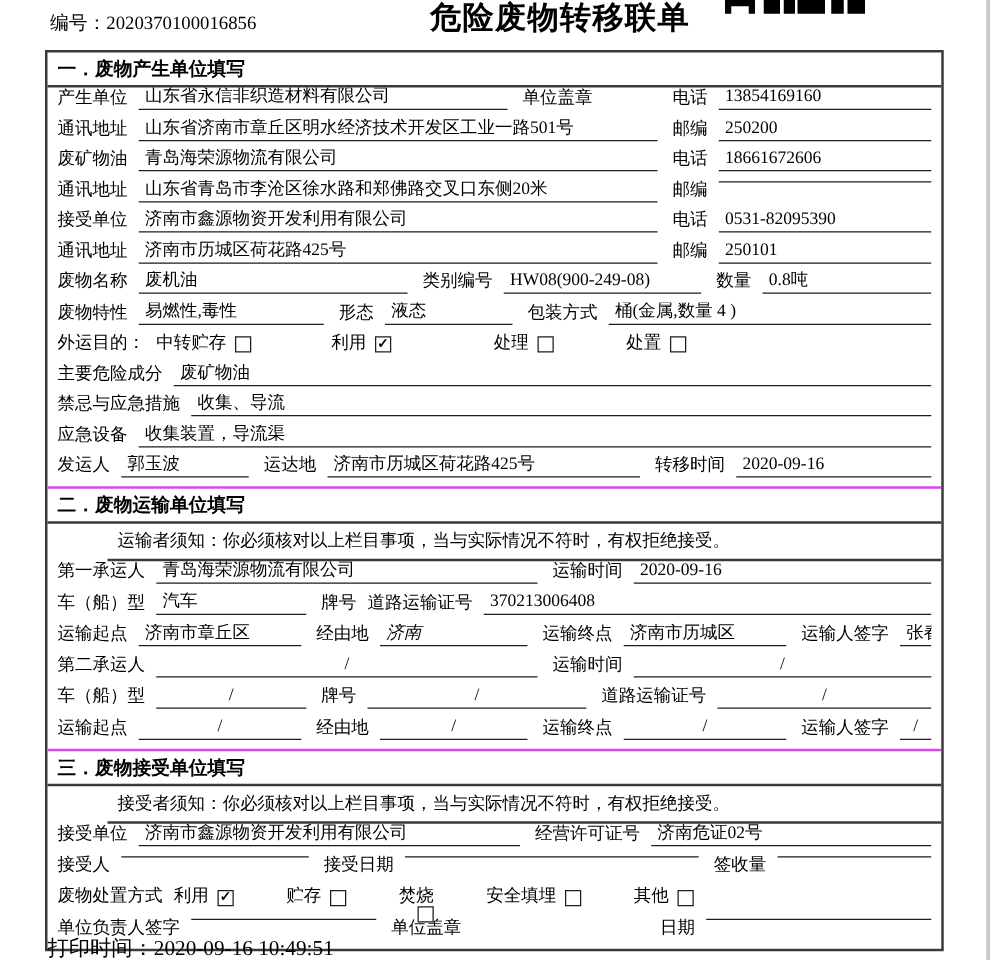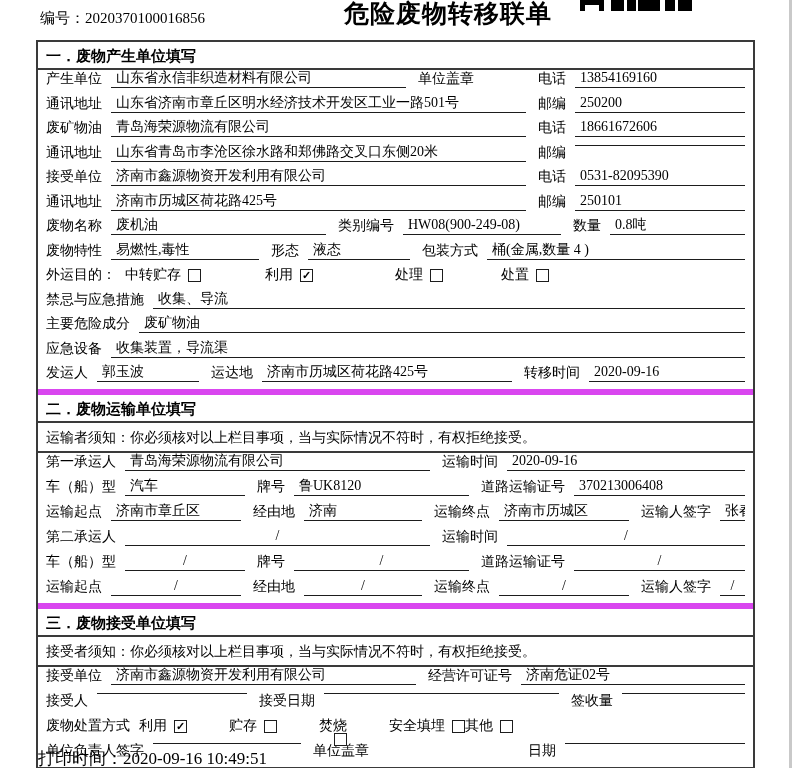--- a/index.html
+++ b/index.html
@@ -23,27 +23,27 @@
   .qr{position:absolute;left:580px;top:0;height:11px;width:122px;display:flex;align-items:flex-start;overflow:hidden;}
   .qr .b{background:#000;height:22px;}
   .qr .o{border:5px solid #000;background:#fff;width:14px;height:22px;box-sizing:content-box;}
   .qr .g{background:transparent;height:22px;}
 
   
   .ft{
     position:absolute;left:36px;top:40px;width:719px;box-sizing:border-box;
     border:2px solid #3a3a3a;background:#fff;
   }
-  .sec + .sec{border-top:6px solid #d946ef;}
+  .sec + .sec{border-top:2px solid #d946ef;}
   .sec-title{
     font-family:"Liberation Sans","DejaVu Sans",sans-serif;
     font-weight:bold;font-size:15px;padding:4px 8px 3px 8px;
     border-bottom:2px solid #3a3a3a;line-height:19px;
   }
-  .notice{padding:5px 8px 4px 8px;border-bottom:2px solid #3a3a3a;line-height:19px;}
+  .notice{padding:5px 8px 4px 8px;border-bottom:2px solid #3a3a3a;line-height:19px;margin-left:48px;}
   .row{display:flex;align-items:flex-start;height:24.5px;padding:0 8px 3px 8px;box-sizing:border-box;}
   .sec2 .row,.sec3 .row{height:25px;}
   .lbl{white-space:nowrap;margin-right:9px;flex:none;line-height:17px;}
   .field{
     border-bottom:1px solid #1d1d1d;margin-right:12px;padding:0 5px 1px 5px;
     white-space:nowrap;overflow:hidden;line-height:16px;flex:none;box-sizing:border-box;
   }
   .field.flex{flex:1 1 auto;}
   .field:last-child{margin-right:0;}
   .field.ctr{text-align:center;}
@@ -152,26 +152,26 @@
           <span class="cb" style="margin-right: 58px;">
             <span class="cb-lbl">处理</span>
             <span class="cb-box"></span>
           </span>
           <span class="cb">
             <span class="cb-lbl">处置</span>
             <span class="cb-box"></span>
           </span>
         </div>
         <div class="row">
+          <span class="lbl">主要危险成分</span>
+          <span class="field flex">废矿物油</span>
+        </div>
+        <div class="row">
           <span class="lbl">禁忌与应急措施</span>
           <span class="field flex">收集、导流</span>
-        </div>
-        <div class="row">
-          <span class="lbl">主要危险成分</span>
-          <span class="field flex">废矿物油</span>
         </div>
         <div class="row">
           <span class="lbl">应急设备</span>
           <span class="field flex">收集装置，导流渠</span>
         </div>
         <div class="row">
           <span class="lbl">发运人</span>
           <span class="field" style="width: 102px;">郭玉波</span>
           <span class="lbl">运达地</span>
           <span class="field" style="width: 250px;">济南市历城区荷花路425号</span>
@@ -185,29 +185,28 @@
         <div class="row">
           <span class="lbl">第一承运人</span>
           <span class="field" style="width: 305px;">青岛海荣源物流有限公司</span>
           <span class="lbl">运输时间</span>
           <span class="field flex">2020-09-16</span>
         </div>
         <div class="row">
           <span class="lbl">车（船）型</span>
           <span class="field" style="width: 120px;">汽车</span>
           <span class="lbl">牌号</span>
-          <span class="field" style="width: 175px;">鲁UK8120</span>
           <span class="lbl">道路运输证号</span>
           <span class="field flex">370213006408</span>
         </div>
         <div class="row">
           <span class="lbl">运输起点</span>
           <span class="field" style="width: 130px;">济南市章丘区</span>
           <span class="lbl">经由地</span>
-          <span class="field" style="width: 118px;">济南</span>
+          <span class="field" style="width: 118px; font-style: italic;">济南</span>
           <span class="lbl">运输终点</span>
           <span class="field" style="width: 130px;">济南市历城区</span>
           <span class="lbl">运输人签字</span>
           <span class="field flex">张春雷</span>
         </div>
         <div class="row">
           <span class="lbl">第二承运人</span>
           <span class="field ctr" style="width: 305px;">/</span>
           <span class="lbl">运输时间</span>
           <span class="field flex ctr">/</span>
@@ -255,21 +254,21 @@
             <span class="cb-box">✓</span>
           </span>
           <span class="cb" style="margin-right: 42px;">
             <span class="cb-lbl">贮存</span>
             <span class="cb-box"></span>
           </span>
           <span class="cb" style="margin-right: 42px; flex-direction: column;">
             <span class="cb-lbl">焚烧</span>
             <span class="cb-box"></span>
           </span>
-          <span class="cb" style="">
+          <span class="cb" style="margin-right: 42px;">
             <span class="cb-lbl">安全填埋</span>
             <span class="cb-box"></span>
           </span>
           <span class="cb">
             <span class="cb-lbl">其他</span>
             <span class="cb-box"></span>
           </span>
         </div>
         <div class="row">
           <span class="lbl">单位负责人签字</span>

